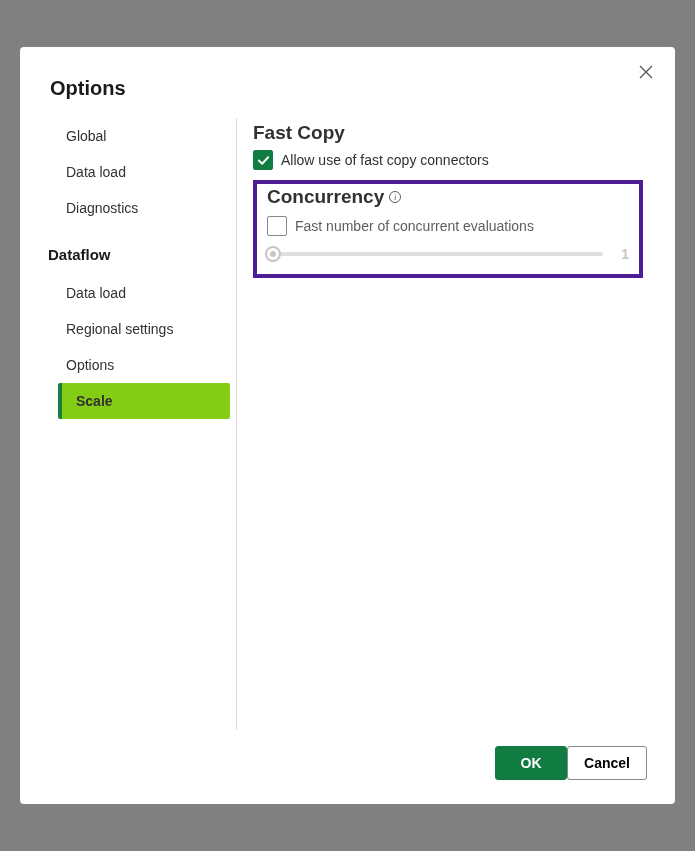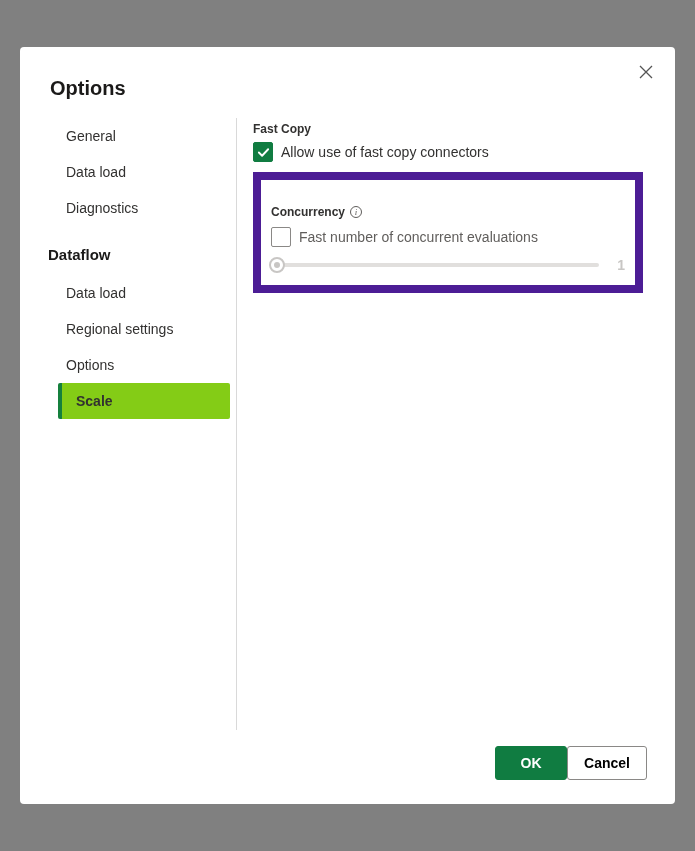--- a/index.html
+++ b/index.html
@@ -67,21 +67,21 @@
       border-left: 4px solid #15803d;
       padding-left: 14px;
       margin-left: 10px;
     }
     .content {
       flex: 1;
       border-left: 1px solid #d9d9d9;
       padding: 4px 14px 0 16px;
     }
     .group-label {
-      font-size: 12px;
+      font-size: 19px;
       font-weight: 600;
       color: #323130;
       margin-bottom: 6px;
     }
     .opt-row {
       display: flex;
       align-items: center;
       gap: 8px;
       margin-bottom: 10px;
     }
@@ -99,22 +99,22 @@
     .checkbox.checked {
       background: #107c41;
       border-color: #107c41;
     }
     .checkbox.checked svg { color: #fff; width: 13px; height: 13px; }
     .opt-label {
       font-size: 14px;
       color: #323130;
     }
     .highlight-box {
-      border: 8px solid #4c1d95;
-      padding: 25px 10px 12px 10px;
+      border: 4px solid #4c1d95;
+      padding: 2px 10px 12px 10px;
       margin-top: 6px;
       width: 390px;
     }
     .conc-header {
       display: flex;
       align-items: center;
       gap: 5px;
       margin-bottom: 8px;
     }
     .info-icon {
@@ -201,21 +201,21 @@
   <div class="close-btn">
     <svg viewBox="0 0 14 14">
         <path d="M1 1 L13 13 M13 1 L1 13" stroke="currentColor" stroke-width="1.3" fill="none"></path>
       </svg>
   </div>
 
   <div class="title">Options</div>
 
   <div class="body">
     <div class="sidebar">
-      <div class="nav-item"><span>General</span></div>
+      <div class="nav-item"><span>Global</span></div>
       <div class="nav-item"><span>Data load</span></div>
       <div class="nav-item"><span>Diagnostics</span></div>
 
       <div class="section-header second">Dataflow</div>
       <div class="nav-item"><span>Data load</span></div>
       <div class="nav-item"><span>Regional settings</span></div>
       <div class="nav-item"><span>Options</span></div>
       <div class="nav-item selected"><span>Scale</span></div>
     </div>
 

